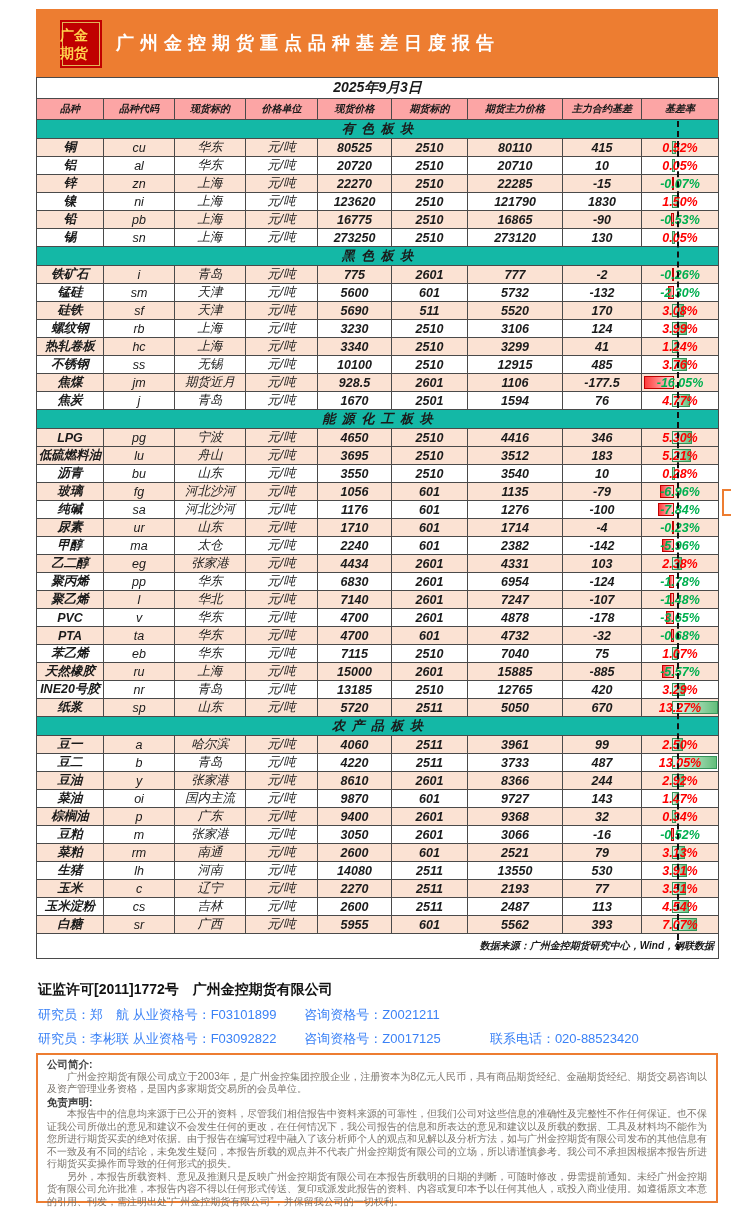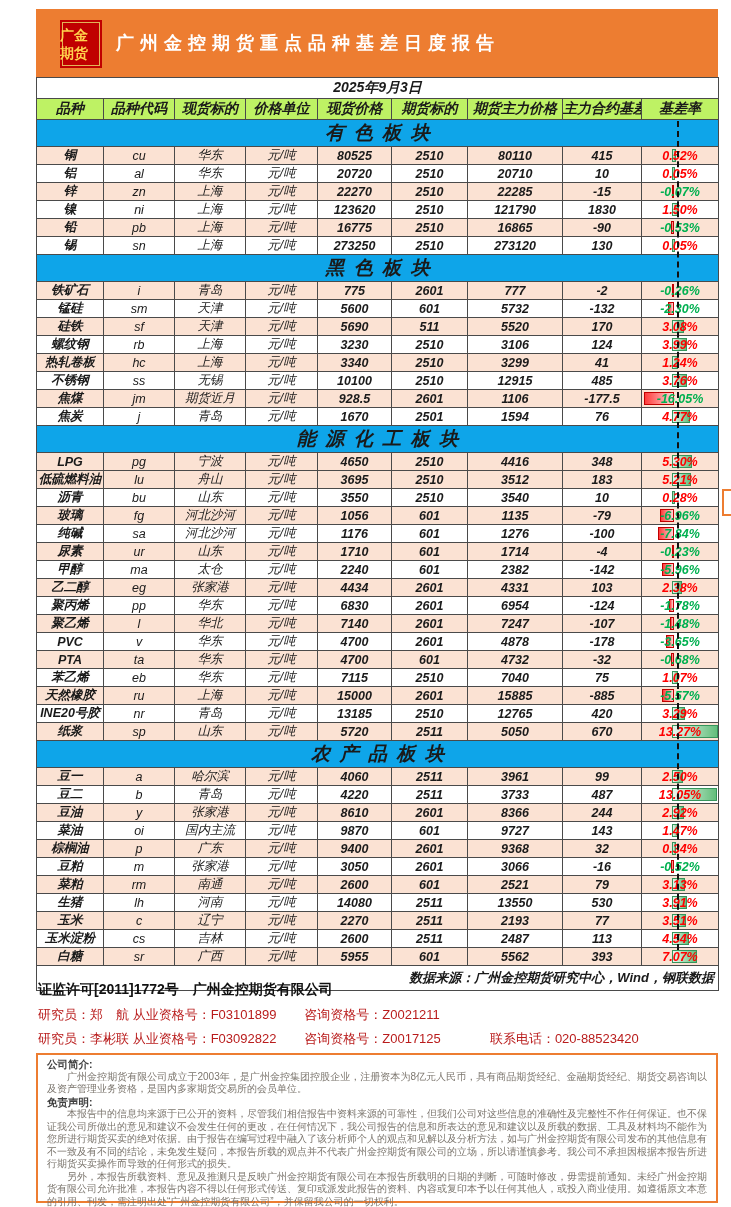--- a/index.html
+++ b/index.html
@@ -14,48 +14,48 @@
         text-align:center;position:relative;z-index:1;}
   .banner-title{position:absolute;left:80px;top:0;height:68px;line-height:68px;color:#fff;
         font-weight:700;font-size:18px;letter-spacing:6px;white-space:nowrap;
         font-family:Liberation Serif, serif;}
   
   table.report{position:absolute;left:36px;top:77px;width:682px;border-collapse:collapse;
         table-layout:fixed;border:1.5px solid #000;font-style:italic;}
   table.report td,table.report th{border:1px solid #4a4a4a;text-align:center;vertical-align:middle;
         padding:0;overflow:hidden;white-space:nowrap;font-size:12.5px;color:#1a1a1a;}
   tr.daterow td{height:20px;font-size:14px;font-weight:700;background:#fff;}
-  tr.headrow th{height:20px;font-size:14px;font-weight:700;background:#bef264;}
+  tr.headrow th{height:20px;font-size:10px;font-weight:700;background:#fca5a5;}
   tbody td{height:17px;}
-  tr.section td{height:17px;font-weight:700;font-size:19px;letter-spacing:.5em;padding-left:.5em;background:#0ea5e9;}
+  tr.section td{height:17px;font-weight:700;font-size:13px;letter-spacing:.5em;padding-left:.5em;background:#14b8a6;}
   tr.stripe td{background:var(--stripe,#FBE2D3);}
   td.c-name{font-weight:700;font-size:13px;}
   td.c-code{font-size:12px;}
   td.c-spot{font-size:12px;}
   td.c-unit{font-size:12px;}
   td.c-spot_price,td.c-futures_price,td.c-basis{font-weight:700;font-size:13px;}
   td.c-contract{font-weight:700;font-size:13px;color:var(--contract,#FF0000);}
   td.c-rate{position:relative;font-weight:700;font-size:13px;}
   td.c-rate .bar{position:absolute;top:2px;bottom:2px;z-index:0;}
   td.c-rate .bar.pos{background:linear-gradient(to right,#eaf7ef,var(--bar_pos,#63BE7B));border:1px solid #36945b;}
   td.c-rate .bar.neg{background:linear-gradient(to right,var(--bar_neg,#FF3B3B),#ffd6d6);border:1px solid #c00000;}
   td.c-rate span{position:relative;z-index:1;}
   .pos-t{color:var(--pos,#FF0000);}
   .neg-t{color:var(--neg,#00B050);}
-  tfoot td.srccell{height:24px;font-weight:700;font-size:13px;text-align:right;padding-right:4px;}
+  tfoot td.srccell{height:24px;font-weight:700;font-size:10px;text-align:right;padding-right:4px;}
   
   .pagebreak{position:absolute;left:677px;top:121px;height:829px;width:0;
         border-left:2px dashed #111;z-index:5;}
   
   .side-marker{position:absolute;left:722px;top:489px;width:14px;height:23px;background:#fff;
         border:2px solid var(--banner,#ED7D31);}
   
   .license{position:absolute;left:38px;top:981px;font-size:14px;font-weight:700;color:#111;}
   .license span{margin-right:14px;}
-  .researchers{position:absolute;left:38px;top:1003px;font-size:13px;color:#b91c1c;line-height:24px;}
+  .researchers{position:absolute;left:38px;top:1003px;font-size:13px;color:#3b82f6;line-height:24px;}
   .res-line span{display:inline-block;}
   .res-label{min-width:84px;}
   .res-reg{min-width:168px;}
   .res-adv{min-width:182px;}
   .infobox{position:absolute;left:36px;top:1053px;width:682px;height:150px;box-sizing:border-box;
         border:2px solid var(--box_border,#ED7D31);padding:3px 9px;}
   .infobox .lbl{font-size:10.5px;font-weight:700;color:#3f3f3f;line-height:12.5px;}
   .infobox p{margin:0;font-size:10px;line-height:12.5px;color:#7b756d;text-indent:2em;text-align:justify;}
 </style>
 </head>
@@ -266,21 +266,21 @@
           <td colspan="9">能源化工板块</td>
         </tr>
         <tr class="stripe">
           <td class="c-name">LPG</td>
           <td class="c-code">pg</td>
           <td class="c-spot">宁波</td>
           <td class="c-unit">元/吨</td>
           <td class="c-spot_price">4650</td>
           <td class="c-contract">2510</td>
           <td class="c-futures_price">4416</td>
-          <td class="c-basis">348</td>
+          <td class="c-basis">346</td>
           <td class="c-rate"><i class="bar pos" style="left: 40%; width: 22.7656%;"></i><span class="pos-t">5.30%</span></td>
         </tr>
         <tr class="stripe">
           <td class="c-name">低硫燃料油</td>
           <td class="c-code">lu</td>
           <td class="c-spot">舟山</td>
           <td class="c-unit">元/吨</td>
           <td class="c-spot_price">3695</td>
           <td class="c-contract">2510</td>
           <td class="c-futures_price">3512</td>

